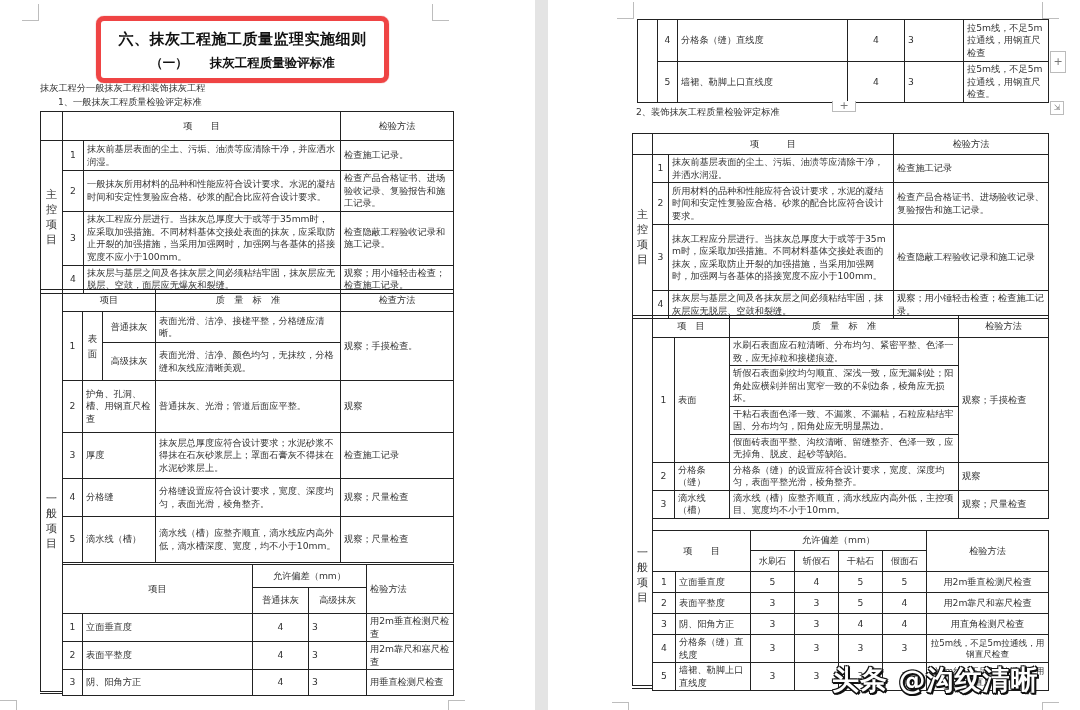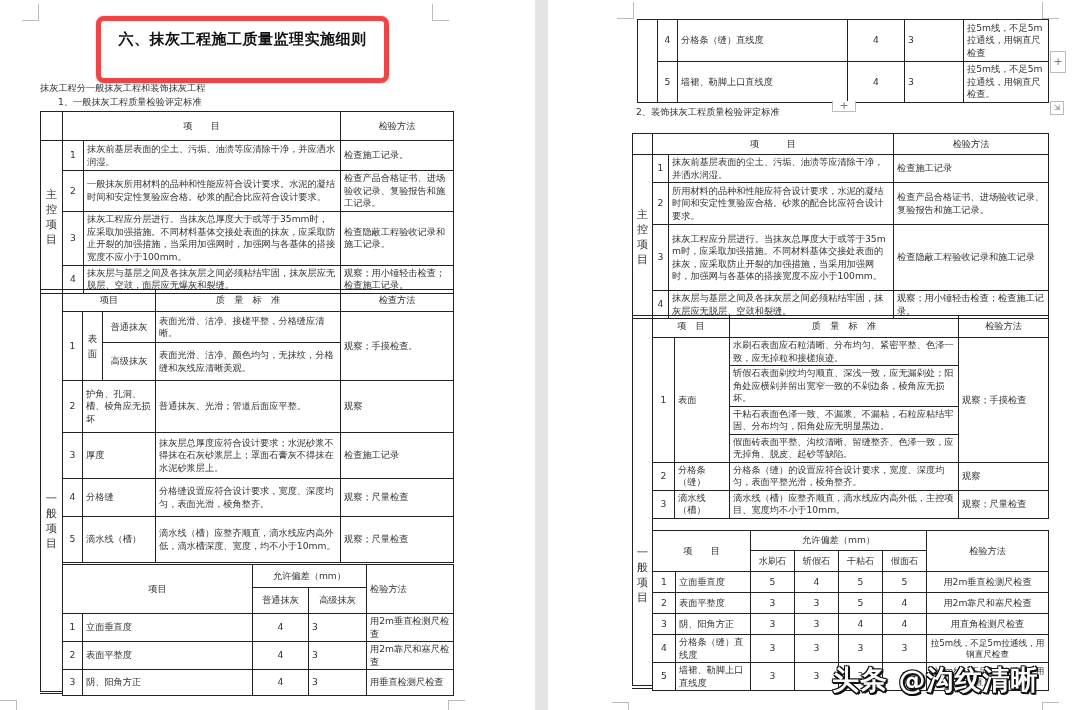--- a/index.html
+++ b/index.html
@@ -23,20 +23,23 @@
 </style>
 </head>
 <body>
 
 <div class="page" style="left:0;width:535px;">
   <div class="crop" style="left:22px;top:4px;border-right-width:1px;border-bottom-width:1px;"></div>
   <div class="crop" style="left:432px;top:4px;border-left-width:1px;border-bottom-width:1px;"></div>
 
   <div class="title-box">
     <div class="title1">六、抹灰工程施工质量监理实施细则</div>
+    <div class="title2">
+      <span>（一）</span><b>抹灰工程质量验评标准</b>
+    </div>
   </div>
 
   <div class="para" style="left:40px;top:82px;">抹灰工程分一般抹灰工程和装饰抹灰工程</div>
   <div class="para" style="left:58px;top:96px;">1、一般抹灰工程质量检验评定标准</div>
 
   <table style="left:40px;top:111px;width:413px;">
     <colgroup>
         <col style="width:22px">
         <col style="width:21px">
         <col style="width:257px">
@@ -100,21 +103,21 @@
       <td class="c">普通抹灰</td>
       <td>表面光滑、洁净、接槎平整，分格缝应清晰。</td>
       <td rowspan="2">观察；手摸检查。</td>
     </tr>
     <tr style="height:38px">
       <td class="c">高级抹灰</td>
       <td>表面光滑、洁净、颜色均匀，无抹纹，分格缝和灰线应清晰美观。</td>
     </tr>
     <tr style="height:52px">
       <td class="c">2</td>
-      <td colspan="2">护角、孔洞、槽、棱角应无损坏</td>
+      <td colspan="2">护角、孔洞、槽、用钢直尺检查</td>
       <td>普通抹灰、光滑；管道后面应平整。</td>
       <td>观察</td>
     </tr>
     <tr style="height:46px">
       <td class="c">3</td>
       <td colspan="2">厚度</td>
       <td>抹灰层总厚度应符合设计要求；水泥砂浆不得抹在石灰砂浆层上；罩面石膏灰不得抹在水泥砂浆层上。</td>
       <td>检查施工记录</td>
     </tr>
     <tr style="height:38px">

